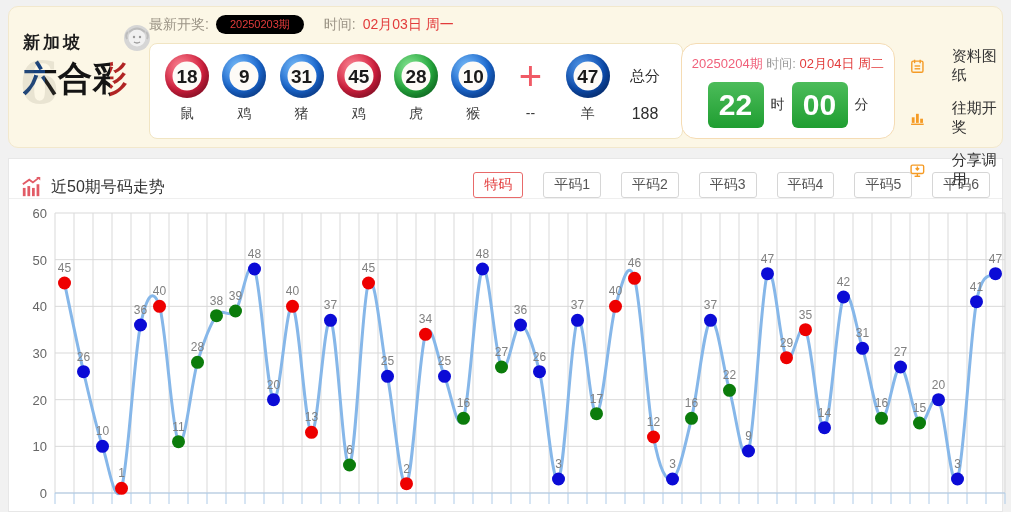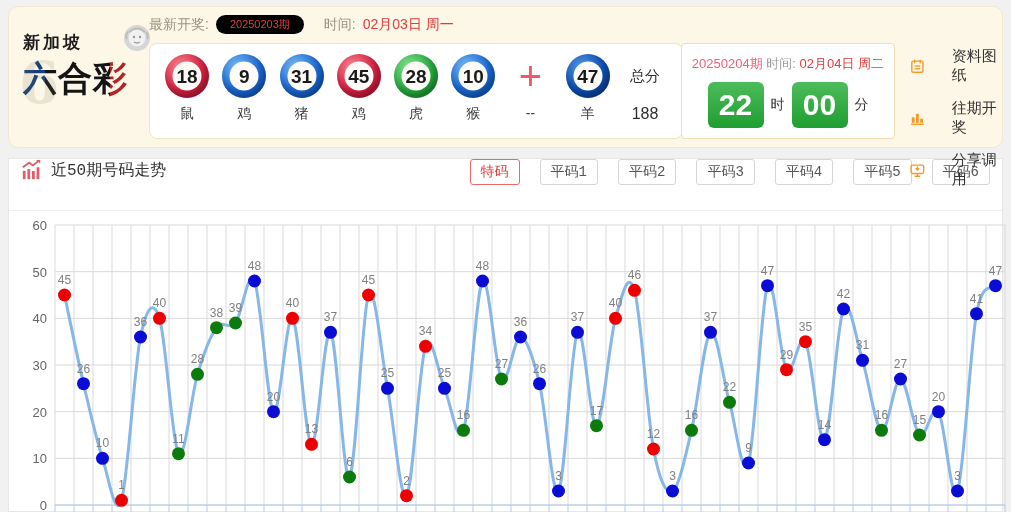--- a/index.html
+++ b/index.html
@@ -37,37 +37,37 @@
   .ball.red   { background:radial-gradient(circle at 34% 28%, #f6828f, #da2040 55%, #9e0f2b); }
   .ball.blue  { background:radial-gradient(circle at 34% 28%, #74b7f3, #1a6ad6 55%, #0a3f9e); }
   .ball.green { background:radial-gradient(circle at 34% 28%, #82df8d, #25ad3e 55%, #0f7d26); }
   .ball.navy  { background:radial-gradient(circle at 34% 28%, #4f93e2, #0d4fb4 55%, #062f7e); }
   .zodiac { margin-top:7px; font-size:14px; color:#3c3c3c; }
   .plus-cell .plus { font-size:40px; line-height:44px; color:#f05a66; font-weight:300; }
   .total-cell .tlabel { font-size:15px; color:#2e2e2e; line-height:44px; }
   .total-cell .tval { margin-top:7px; font-size:16px; color:#2e2e2e; }
 
   .countdown { position:absolute; left:672px; top:36px; width:214px; height:96px;
-    background:#fff; border:1px solid #f5dcb4; border-radius:4px; text-align:center; }
+    background:#fff; border:1px solid #f5dcb4; border-radius:15px; text-align:center; }
   .cd-info { margin-top:11px; font-size:13px; }
   .cd-info .issue { color:#f0607a; }
   .cd-info .lbl { color:#9b9b9b; }
   .cd-info .val { color:#e23b3b; }
   .cd-boxes { margin-top:9px; display:flex; justify-content:center; align-items:center; gap:7px; }
   .cd-box { width:56px; height:46px; border-radius:6px; color:#fff; font-size:30px; font-weight:bold;
     line-height:46px; background:linear-gradient(#4cbc5a,#1f9e31); }
   .cd-unit { font-size:14px; color:#333; }
 
   .side-btns { position:absolute; left:900px; top:40px; display:flex; flex-direction:column; gap:14px; }
   .sbtn { display:flex; align-items:center; gap:26px; font-size:15px; color:#333; cursor:pointer; }
 
   
   .chart-card { margin:10px 8px 0; height:354px; background:#fff; border:1px solid #e7e7e7; }
-  .card-header { height:52px; padding:0 12px; border-bottom:1px solid #efefef;
-    display:flex; align-items:flex-start; justify-content:space-between;font-family:Liberation Mono, monospace; }
+  .card-header { height:40px; padding:0 12px; border-bottom:1px solid #efefef;
+    display:flex; align-items:flex-end; justify-content:space-between; }
   .card-title { display:flex; align-items:center; gap:8px; font-size:16px; color:#333; }
   .tabs { display:flex; gap:20px; }
   .tab { padding:3px 10px; font-size:14px; border:1px solid #d6d6d6; border-radius:3px;
     color:#555; background:#fff; cursor:pointer; font-family:inherit; }
   .tab.active { color:#e23b3b; border-color:#e86a6a; }
   .chart-wrap { padding:2px 4px 0 8px; }
 </style>
 </head>
 <body>
 

